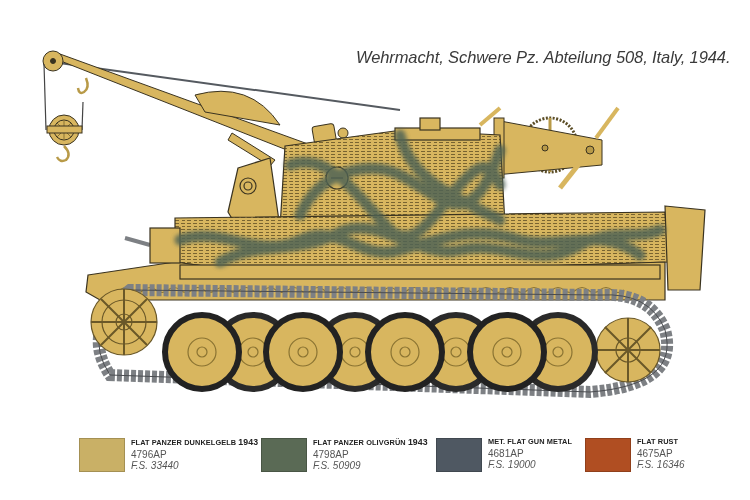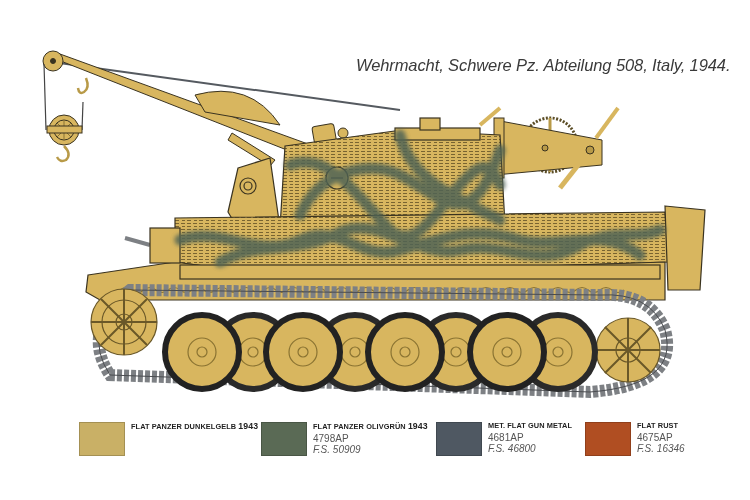--- a/index.html
+++ b/index.html
@@ -1,19 +1,19 @@
 <!DOCTYPE html>
 <html><head>
 <meta charset="utf-8">
 <style>
   html, body { margin:0; padding:0; background:#ffffff; }
   body { width:750px; height:500px; position:relative; overflow:hidden; font-family:"Liberation Sans", sans-serif; }
-  .caption { position:absolute; left:356px; top:48px; font-size:16.5px; font-style:italic; color:#3a3a3a; letter-spacing:-0.1px; white-space:nowrap;margin-top:8px; }
+  .caption { position:absolute; left:356px; top:48px; font-size:16.5px; font-style:italic; color:#3a3a3a; letter-spacing:-0.1px; white-space:nowrap; }
   .illustration { position:absolute; left:0; top:0; width:750px; height:410px; }
-  .legend { position:absolute; left:0; top:420px; width:595px; height:40px; }
+  .legend { position:absolute; left:0; top:436px; width:595px; height:40px; }
   .swatch-item { position:absolute; top:0; height:40px; }
   .swatch { position:absolute; left:0; top:2px; width:46px; height:34px; box-sizing:border-box; border:1px solid rgba(0,0,0,0.18); }
   .swatch-text { position:absolute; left:52px; top:0; white-space:nowrap; line-height:11.5px; }
   .paint-name { font-family:"Liberation Sans", sans-serif; font-weight:bold; font-size:8px; color:#222; text-transform:uppercase; letter-spacing:0.1px; display:block; transform:scaleX(0.92); transform-origin:left; }
   .paint-name .num { font-size:9.5px; }
   .paint-code { font-size:10px; color:#555; display:block; }
   .paint-fs { font-size:10px; color:#555; font-style:italic; display:block; }
 </style>
 </head>
 <body>
@@ -145,36 +145,38 @@
         <circle cx="507" cy="352" r="5"></circle>
     </g>
   </g>
 </svg>
 
 <div class="legend">
   <div class="swatch-item" style="left:79px;">
     <div class="swatch" style="background:#c9b066;"></div>
     <div class="swatch-text">
       <span class="paint-name"><span>Flat Panzer Dunkelgelb</span> <span class="num">1943</span></span>
+      <span class="paint-code">4796AP</span>
+      <span class="paint-fs">F.S. 33440</span>
     </div>
   </div>
   <div class="swatch-item" style="left:261px;">
     <div class="swatch" style="background:#5a6a55;"></div>
     <div class="swatch-text">
       <span class="paint-name"><span>Flat Panzer Olivgrün</span> <span class="num">1943</span></span>
       <span class="paint-code">4798AP</span>
       <span class="paint-fs">F.S. 50909</span>
     </div>
   </div>
   <div class="swatch-item" style="left:436px;">
     <div class="swatch" style="background:#4f5862;"></div>
     <div class="swatch-text">
       <span class="paint-name"><span>Met. Flat Gun Metal</span></span>
       <span class="paint-code">4681AP</span>
-      <span class="paint-fs">F.S. 46800</span>
+      <span class="paint-fs">F.S. 19000</span>
     </div>
   </div>
   <div class="swatch-item" style="left:585px;">
     <div class="swatch" style="background:#b04e22;"></div>
     <div class="swatch-text">
       <span class="paint-name"><span>Flat Rust</span></span>
       <span class="paint-code">4675AP</span>
       <span class="paint-fs">F.S. 16346</span>
     </div>
   </div>

